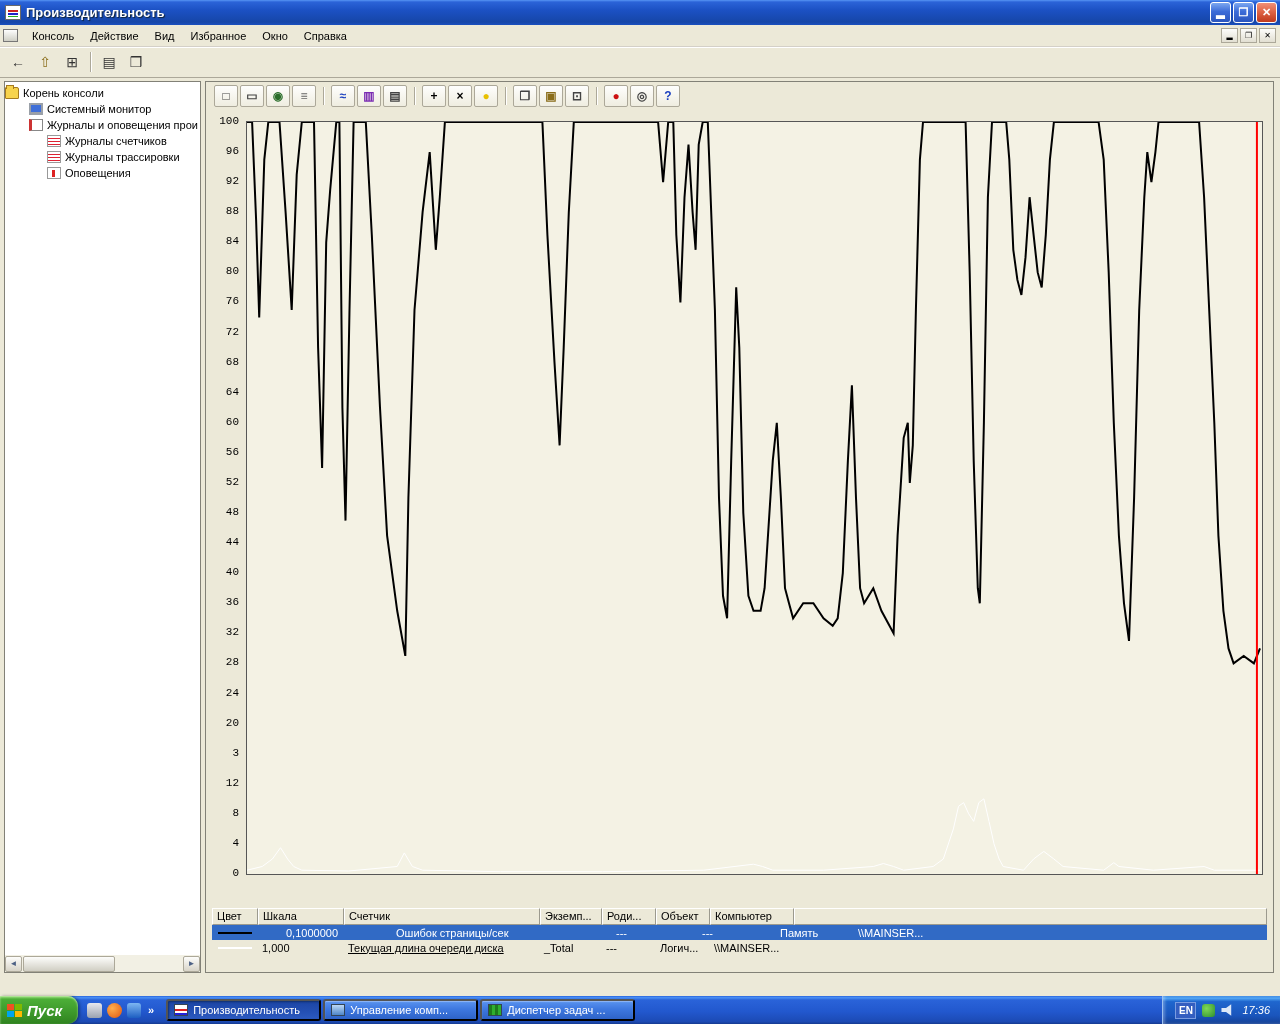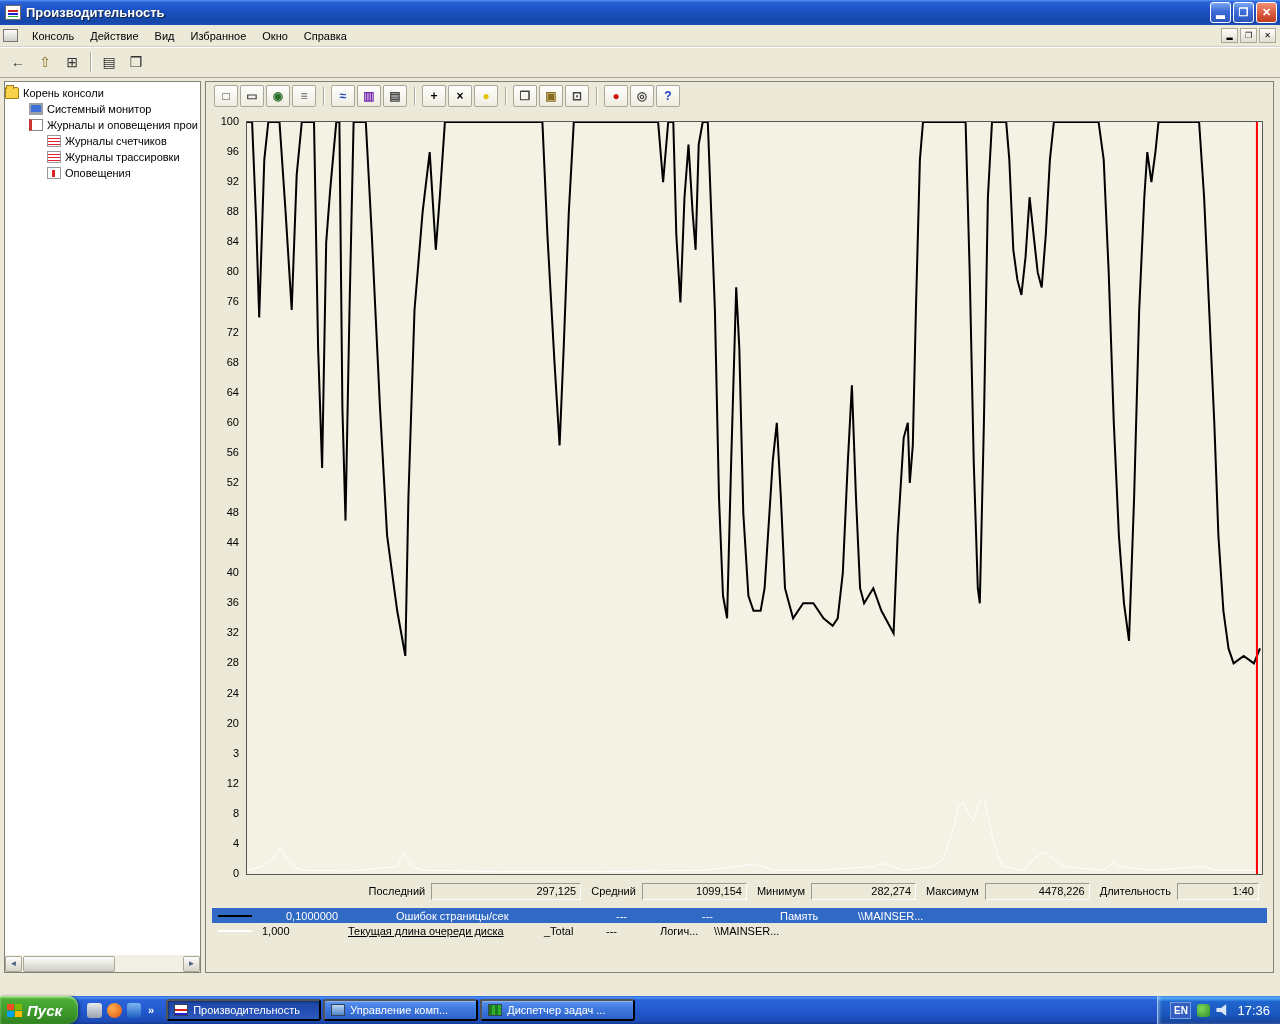--- a/index.html
+++ b/index.html
@@ -57,21 +57,21 @@
 
   
   .content-panel { position:absolute; top:81px; left:205px; width:1069px; height:892px; background:#ECE9D8;
     border:1px solid #828177; }
   .pm-toolbar { height:28px; display:flex; align-items:center; padding-left:8px; gap:2px; }
   .pmbtn { width:24px; height:22px; border:1px solid #aca899; border-radius:2px;
     background:linear-gradient(180deg,#fefefd,#efede0); display:flex; align-items:center; justify-content:center;
     font-size:12px; font-weight:bold; }
   .pmsep { width:1px; height:18px; background:#aca899; margin:0 5px; box-shadow:1px 0 0 #fff; }
 
-  .chart-region { position:absolute; top:28px; left:0; right:16px; height:772px; }
+  .chart-region { position:absolute; top:28px; left:0; right:16px; height:772px;font-family:Liberation Mono, monospace; }
   .yaxis { position:absolute; left:0; top:11px; width:36px; height:752px; }
   .ytick { position:absolute; right:3px; font-size:11px; }
   .plot { position:absolute; left:40px; top:11px; width:1017px; height:754px;
     background:#f4f2e4; border:1px solid #565656; }
 
   .statsbar { position:absolute; left:40px; right:14px; top:800px; height:18px;
     display:flex; align-items:center; justify-content:flex-end; }
   .stat-label { margin:0 6px 0 10px; }
   .stat-box { height:17px; border:1px solid; border-color:#9c9a8e #fff #fff #9c9a8e; background:#ECE9D8;
     display:flex; align-items:center; justify-content:flex-end; padding:0 4px; overflow:hidden; }
@@ -116,21 +116,21 @@
   .ti-computer { background:linear-gradient(180deg,#bcd8f5,#4f86c8); }
   .ti-taskman { background:linear-gradient(90deg,#1d7a1d 0 3px,#2fae2f 3px 6px,#1d7a1d 6px 9px,#2fae2f 9px); }
   .tray { margin-left:auto; height:28px; display:flex; align-items:center; gap:6px; padding:0 10px 0 12px;
     background:linear-gradient(180deg,#2a7de1 0%,#51a6f5 8%,#1f66ce 20%,#1a55bc 70%,#143f93 100%);
     border-left:1px solid #9cc0f0; box-shadow:inset 2px 0 3px rgba(255,255,255,.3); }
   .lang-box { width:21px; height:17px; background:#345ec0; border:1px solid #7a9ce0; color:#fff; text-align:center;
     line-height:15px; font-size:10px; font-weight:bold; }
   .tray-icon { width:13px; height:13px; }
   .tri-security { background:radial-gradient(circle at 35% 35%, #7ed957, #2f8f2f); border-radius:3px; }
   .tri-volume { background:#dce8f8; clip-path:polygon(0 35%,35% 35%,75% 5%,75% 95%,35% 65%,0 65%); }
-  .clock { color:#fff; font-size:13px; margin-left:2px; }
+  .clock { color:#fff; font-size:11px; margin-left:2px;font-style:italic; }
 </style>
 </head>
 <body>
 
 <div class="screen">
 
   <div class="titlebar">
     <span class="app-icon"></span>
     <span class="title-text">Производительность</span>
     <span class="tbtn">▂</span>
@@ -291,34 +291,32 @@
           <div class="ytick" style="top: 715.92px;">4</div>
           <div class="ytick" style="top: 746px;">0</div>
         </div>
       <div class="plot" id="plot"><svg width="1015" height="752">
             <polyline points="0.0,0.0 5.1,0.0 9.1,97.8 12.2,195.5 17.3,37.6 21.3,0.0 32.5,0.0 38.6,90.2 44.7,188.0 49.7,52.6 54.8,0.0 67.0,0.0 71.1,225.6 75.1,345.9 79.2,120.3 83.2,67.7 89.3,0.0 92.4,0.0 95.4,285.8 98.5,398.6 102.5,188.0 106.6,0.0 118.8,0.0 124.8,112.8 133.0,285.8 140.1,413.6 150.2,488.8 158.3,533.9 161.4,376.0 167.5,188.0 175.6,90.2 182.7,30.1 188.8,127.8 192.8,75.2 197.9,0.0 295.4,0.0 300.4,112.8 307.5,240.6 312.6,323.4 316.7,225.6 321.8,90.2 326.8,0.0 411.1,0.0 416.1,60.2 421.2,0.0 426.3,0.0 429.3,112.8 433.4,180.5 437.5,75.2 441.5,22.6 445.6,90.2 448.6,127.8 451.7,22.6 455.7,0.0 460.8,0.0 467.9,188.0 472.0,376.0 476.0,473.8 480.1,496.3 484.2,338.4 489.2,165.4 492.3,225.6 496.3,391.0 501.4,473.8 506.5,488.8 513.6,488.8 517.6,466.2 525.8,338.4 529.8,300.8 533.9,376.0 538.0,466.2 542.0,481.3 546.1,496.3 556.2,481.3 566.4,481.3 576.5,496.3 585.7,503.8 590.7,496.3 595.8,451.2 600.9,338.4 604.9,263.2 609.0,376.0 613.1,466.2 617.1,481.3 626.3,466.2 634.4,488.8 642.5,503.8 646.6,511.4 650.6,413.6 656.7,315.8 660.8,300.8 662.8,361.0 665.8,323.4 668.9,188.0 672.9,37.6 676.0,0.0 718.6,0.0 722.7,150.4 726.7,338.4 730.8,466.2 732.8,481.3 736.9,300.8 740.9,75.2 745.0,0.0 759.2,0.0 762.3,37.6 766.3,127.8 770.4,157.9 774.4,173.0 778.5,135.4 782.6,75.2 786.6,112.8 790.7,150.4 794.7,165.4 798.8,112.8 802.9,37.6 806.9,0.0 851.6,0.0 856.7,37.6 861.7,150.4 866.8,300.8 871.9,413.6 877.0,481.3 882.0,518.9 887.1,376.0 892.2,188.0 897.3,75.2 900.3,30.1 904.4,60.2 908.4,30.1 911.5,0.0 916.5,0.0 952.1,0.0 957.1,75.2 962.2,188.0 967.3,300.8 971.4,413.6 976.4,488.8 981.5,526.4 986.6,541.4 996.7,533.9 1006.9,541.4 1013.0,526.4" fill="none" stroke="#000000" stroke-width="2"></polyline>
             <polyline points="0.0,748.2 15.2,744.5 25.4,737.0 33.5,725.7 40.6,737.0 46.7,744.5 54.8,748.2 101.5,749.0 150.2,744.5 157.3,730.9 165.4,744.5 175.6,748.2 253.8,749.7 355.3,749.7 456.8,748.2 506.5,742.2 515.6,744.5 525.8,748.2 576.5,748.2 626.3,744.5 636.4,741.5 646.6,744.5 656.7,748.2 686.1,744.5 696.3,737.0 706.4,706.9 711.5,684.3 716.6,680.6 721.7,691.8 726.7,699.4 731.8,680.6 736.9,676.8 742.0,699.4 747.0,721.9 752.1,737.0 756.2,744.5 776.5,748.2 786.6,737.0 796.8,729.4 806.9,737.0 816.1,744.5 856.7,748.2 866.8,740.7 871.9,744.5 906.4,748.2 957.1,744.5 967.3,748.2 1013.0,748.2" fill="none" stroke="#ffffff" stroke-width="1"></polyline>
             <line x1="1009.925" x2="1009.925" y1="0" y2="752" stroke="#ff0000" stroke-width="2"></line>
           </svg></div>
     </div>
 
-    <div class="statsbar">
-      <span class="stat-label">Последний</span>
-      <span class="stat-box b0">297,125</span>
-      <span class="stat-label">Средний</span>
-      <span class="stat-box b1">1099,154</span>
-      <span class="stat-label">Минимум</span>
-      <span class="stat-box b2">282,274</span>
-      <span class="stat-label">Максимум</span>
-      <span class="stat-box b3">4478,226</span>
-      <span class="stat-label">Длительность</span>
-      <span class="stat-box b4">1:40</span>
-    </div>
 
     <div class="legend">
+      <div class="legend-header" id="legend-header">
+          <div class="lhc" style="width: 46px;">Цвет</div>
+          <div class="lhc" style="width: 86px;">Шкала</div>
+          <div class="lhc" style="width: 196px;">Счетчик</div>
+          <div class="lhc" style="width: 62px;">Экземп...</div>
+          <div class="lhc" style="width: 54px;">Роди...</div>
+          <div class="lhc" style="width: 54px;">Объект</div>
+          <div class="lhc" style="width: 84px;">Компьютер</div>
+          <div class="lhc lh-fill"></div>
+        </div>
       <div id="legend-rows">
           <div class="legend-row selected">
             <div class="lrc" style="width: 46px;">
               <span class="swatch" style="background: rgb(0, 0, 0);"></span>
             </div>
             <div class="lrc c-text" style="width: 86px;">0,1000000</div>
             <div class="lrc c-text" style="width: 196px;">Ошибок страницы/сек</div>
             <div class="lrc c-text" style="width: 62px;">---</div>
             <div class="lrc c-text" style="width: 54px;">---</div>
             <div class="lrc c-text" style="width: 54px;">Память</div>

